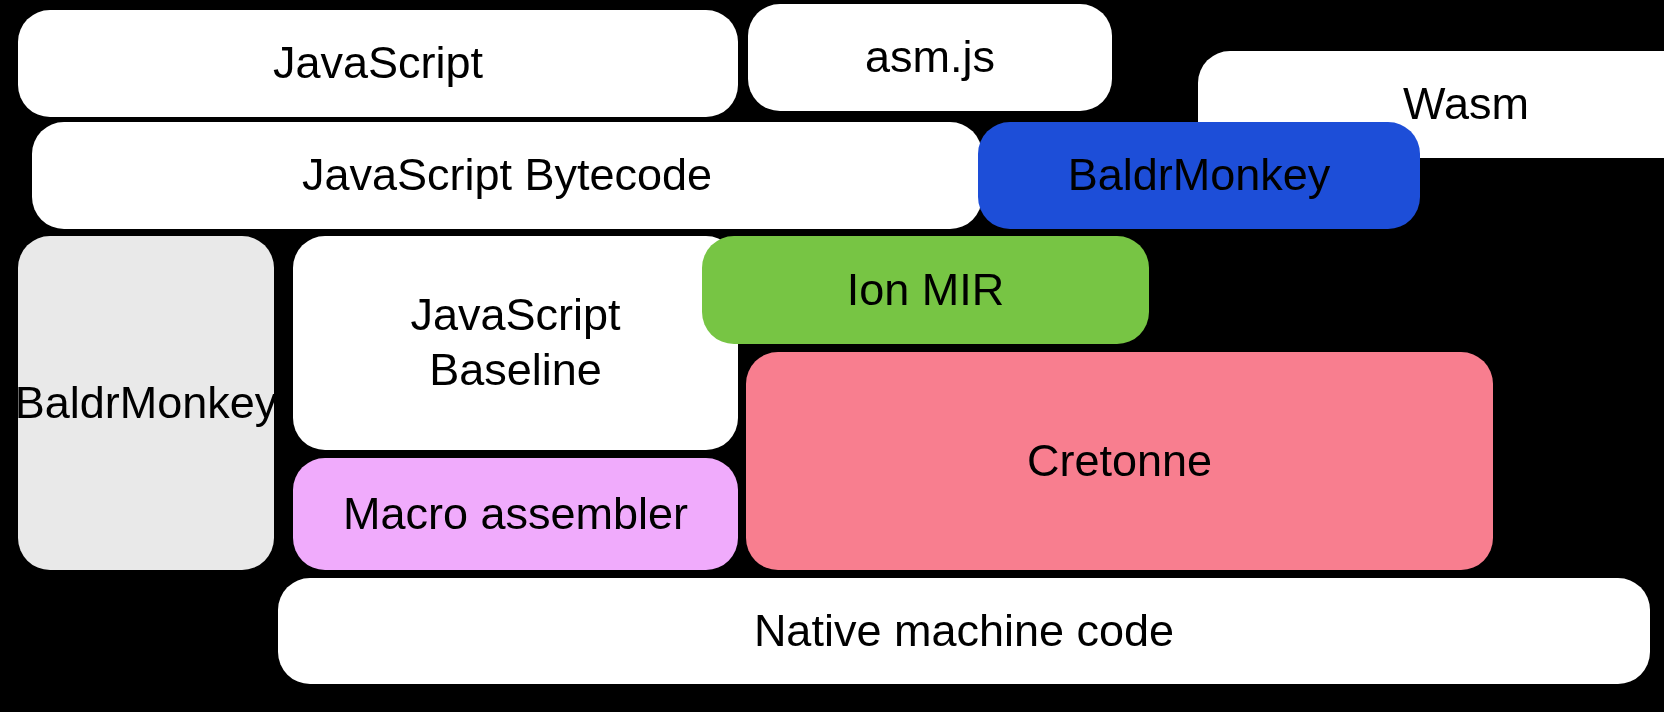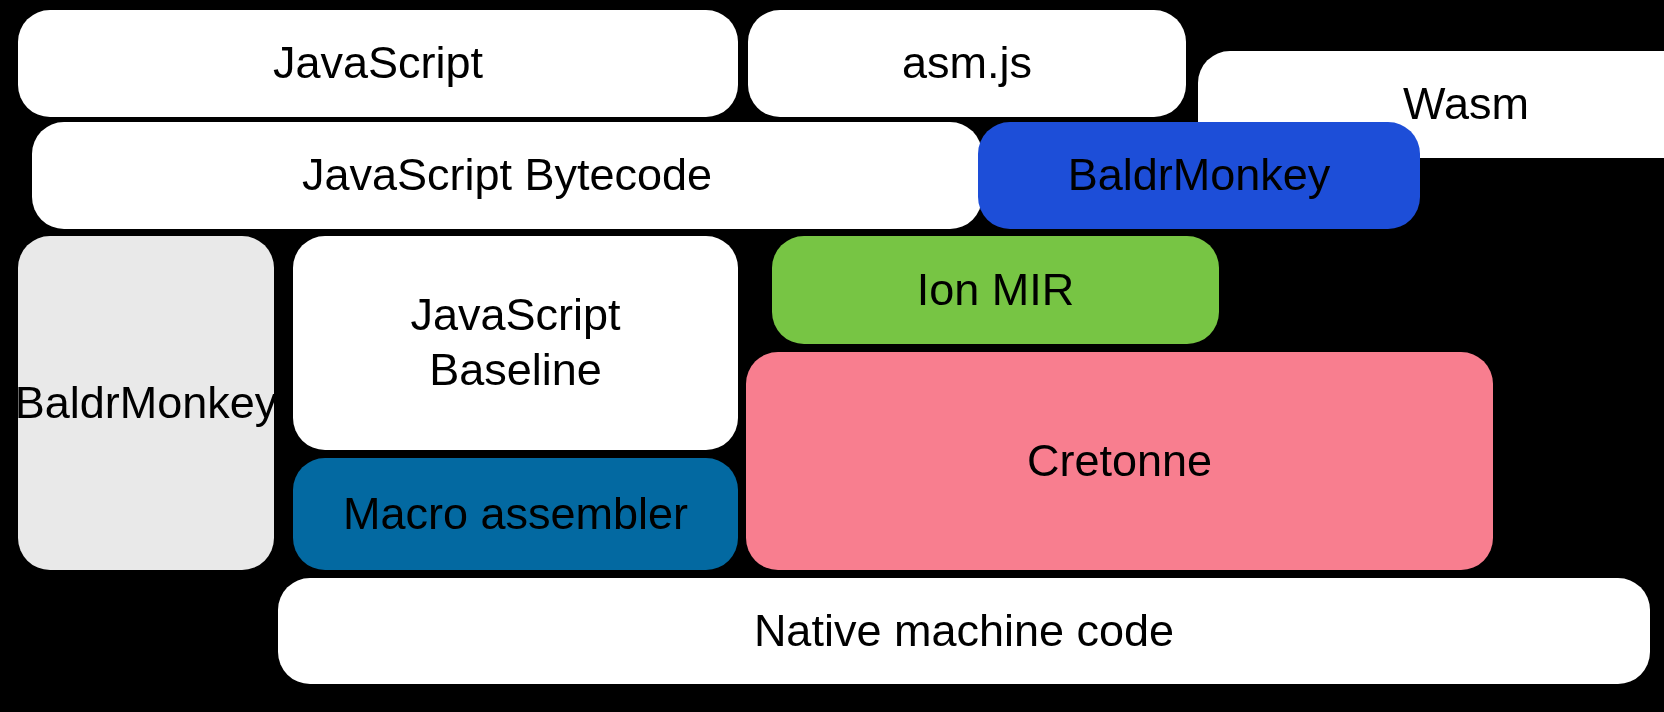--- a/index.html
+++ b/index.html
@@ -23,27 +23,27 @@
     justify-content: center;
     text-align: center;
     color: #000000;
     font-size: 45px;
     line-height: 1.22;
     white-space: pre-line;
     box-sizing: border-box;
   }
   
   .b-javascript        { left: 18px;   top: 10px;  width: 720px;  height: 107px; }
-  .b-asmjs             { left: 748px;  top: 10px;  width: 438px;  height: 107px; text-align: center; }
+  .b-asmjs             { left: 748px;  top: 4px;  width: 364px;  height: 107px; text-align: center; }
   .b-wasm              { left: 1198px; top: 10px;  width: 536px;  height: 107px; margin-top: 41px; }
   .b-bytecode          { left: 18px;   top: 122px; width: 950px;  height: 107px; }
   .b-baldrmonkey       { left: 978px;  top: 122px; width: 442px;  height: 107px; }
   .b-interpreter       { left: 18px;   top: 236px; width: 256px;  height: 334px; }
   .b-baseline          { left: 293px;  top: 236px; width: 445px;  height: 214px; }
-  .b-ionmir            { left: 772px;  top: 236px; width: 447px;  height: 108px; }
+  .b-ionmir            { left: 702px;  top: 236px; width: 447px;  height: 108px; }
   .b-cretonne          { left: 746px;  top: 352px; width: 747px;  height: 218px; }
   .b-macroassembler    { left: 293px;  top: 458px; width: 445px;  height: 112px; }
   .b-nativemachinecode { left: 278px;  top: 578px; width: 1372px; height: 106px; }
 </style>
 </head>
 <body>
 
 <div class="stage">
   <div class="box b-javascript" style="background-color: rgb(255, 255, 255);">JavaScript</div>
 
@@ -57,16 +57,16 @@
 
   <div class="box b-interpreter" style="background-color: rgb(233, 233, 233);">BaldrMonkey</div>
 
   <div class="box b-baseline" style="background-color: rgb(255, 255, 255);">JavaScript
 Baseline</div>
 
   <div class="box b-ionmir" style="background-color: rgb(119, 197, 68);">Ion MIR</div>
 
   <div class="box b-cretonne" style="background-color: rgb(248, 126, 143);">Cretonne</div>
 
-  <div class="box b-macroassembler" style="background-color: #0369a1;">Macro assembler</div>
+  <div class="box b-macroassembler" style="background-color: #f0abfc;">Macro assembler</div>
 
   <div class="box b-nativemachinecode" style="background-color: rgb(255, 255, 255); text-align: right;">Native machine code</div>
 </div>
 
 </body></html>

